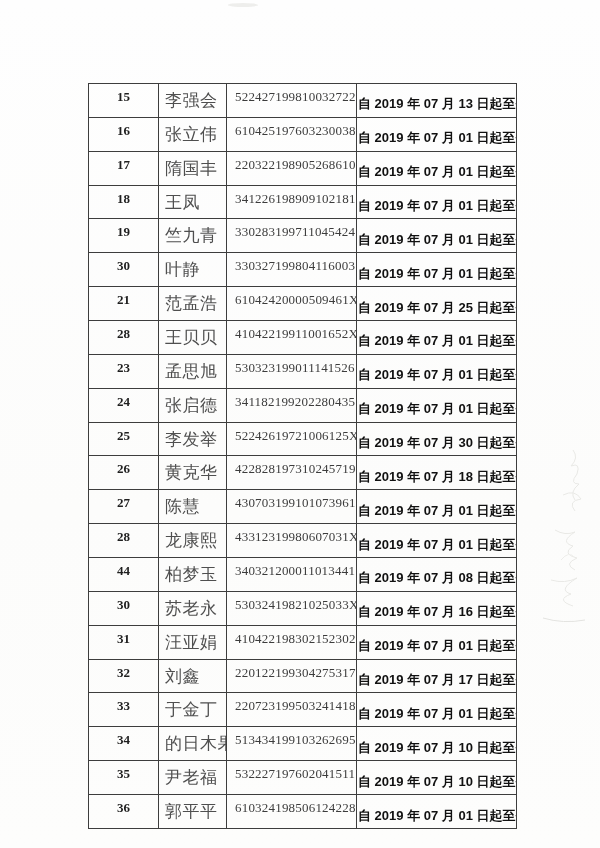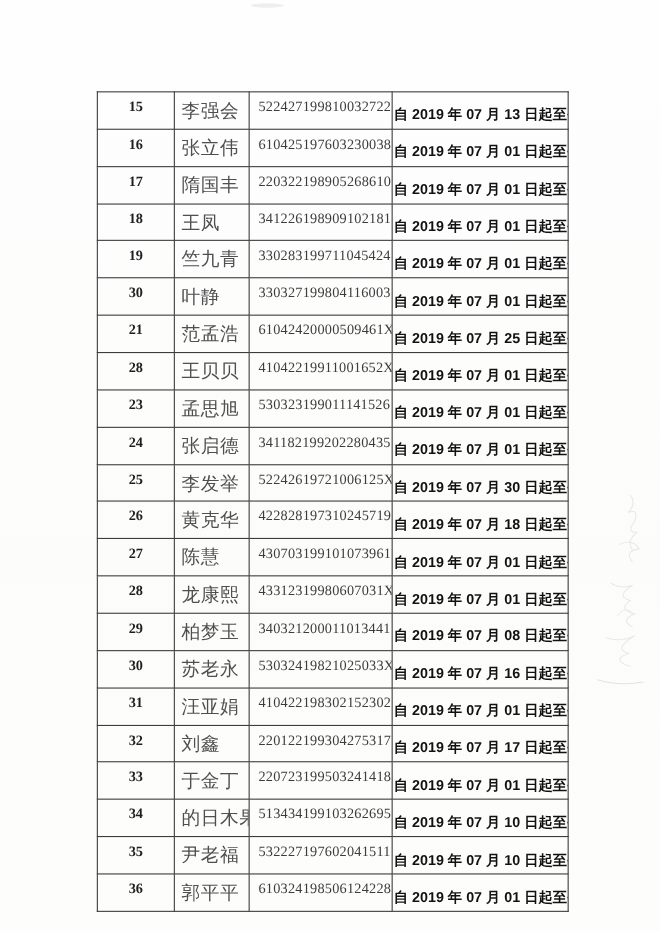--- a/index.html
+++ b/index.html
@@ -193,21 +193,21 @@
           <td class="col-id">430703199101073961</td>
           <td class="col-date">自 2019 年 07 月 01 日起至今</td>
         </tr>
         <tr>
           <td class="col-num">28</td>
           <td class="col-name">龙康熙</td>
           <td class="col-id">43312319980607031X</td>
           <td class="col-date">自 2019 年 07 月 01 日起至今</td>
         </tr>
         <tr>
-          <td class="col-num">29</td>
+          <td class="col-num">44</td>
           <td class="col-name">柏梦玉</td>
           <td class="col-id">340321200011013441</td>
           <td class="col-date">自 2019 年 07 月 08 日起至今</td>
         </tr>
         <tr>
           <td class="col-num">30</td>
           <td class="col-name">苏老永</td>
           <td class="col-id">53032419821025033X</td>
           <td class="col-date">自 2019 年 07 月 16 日起至今</td>
         </tr>

